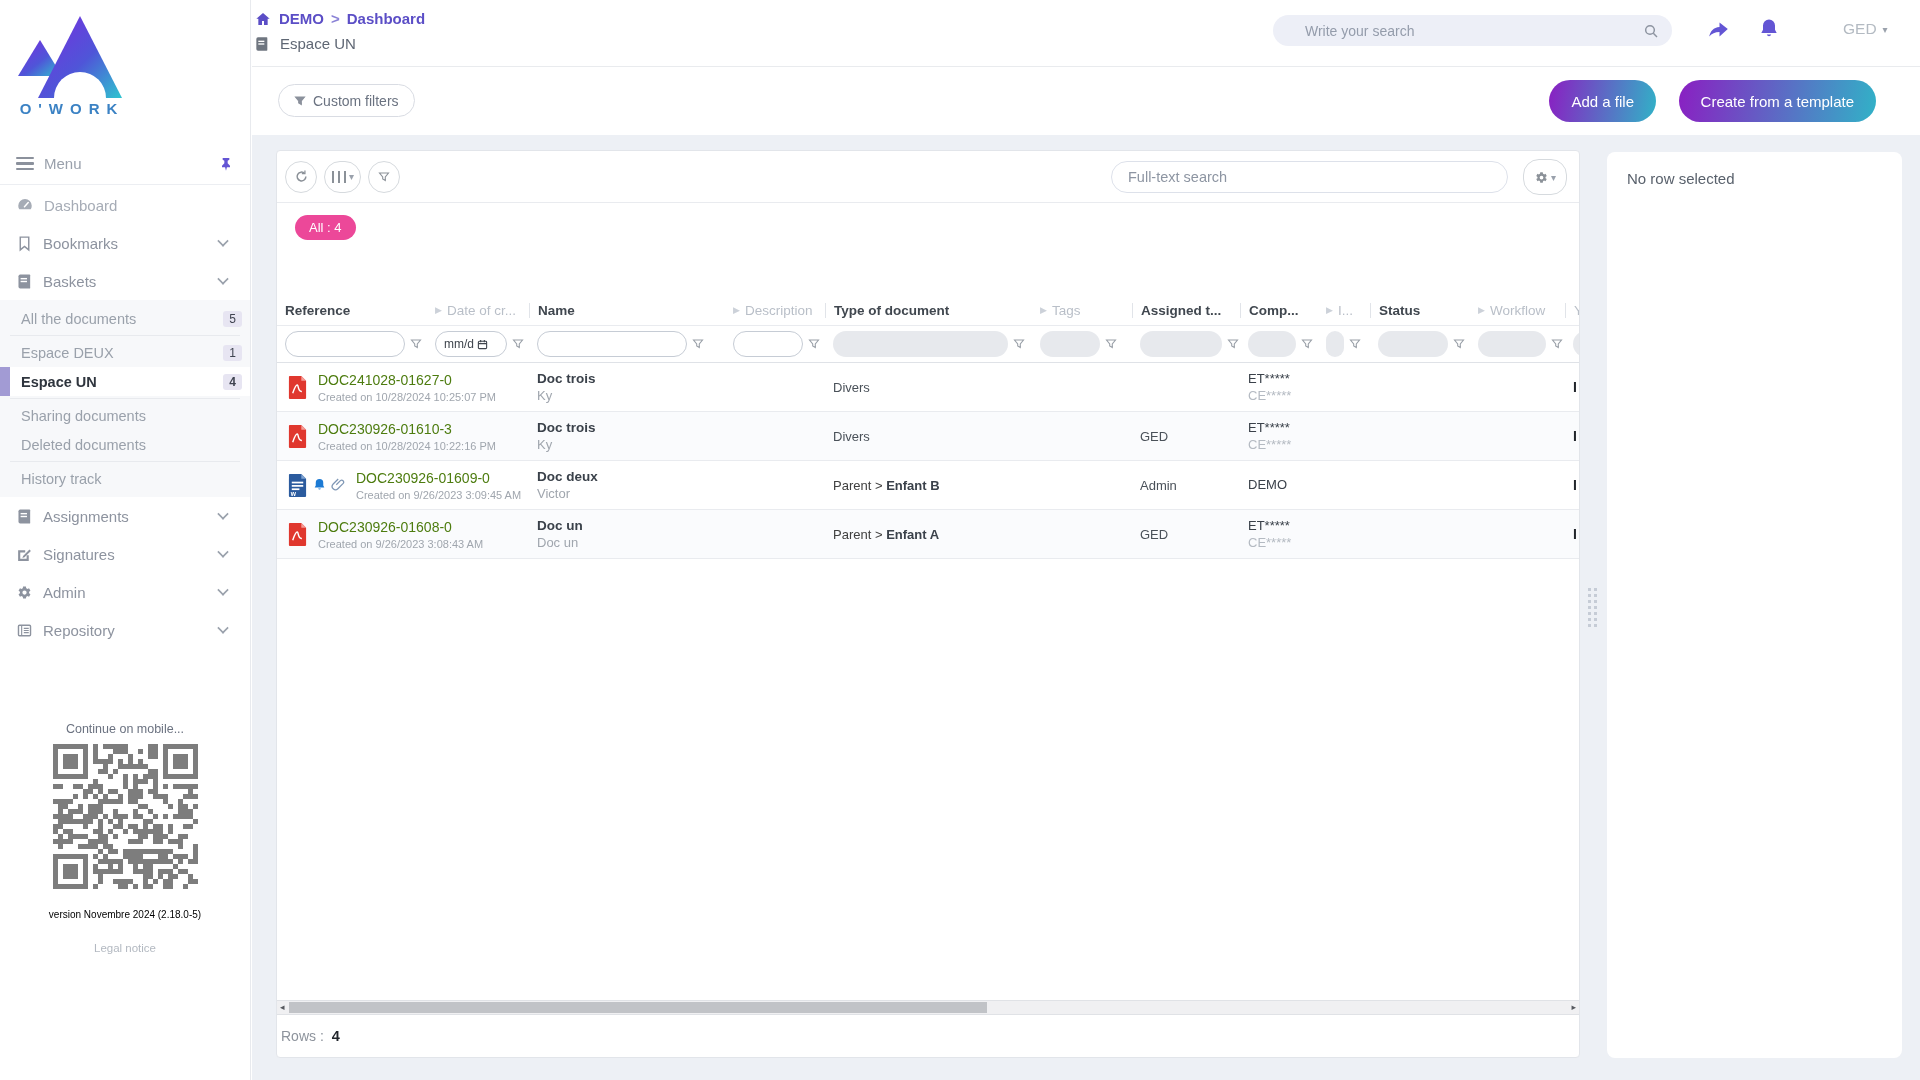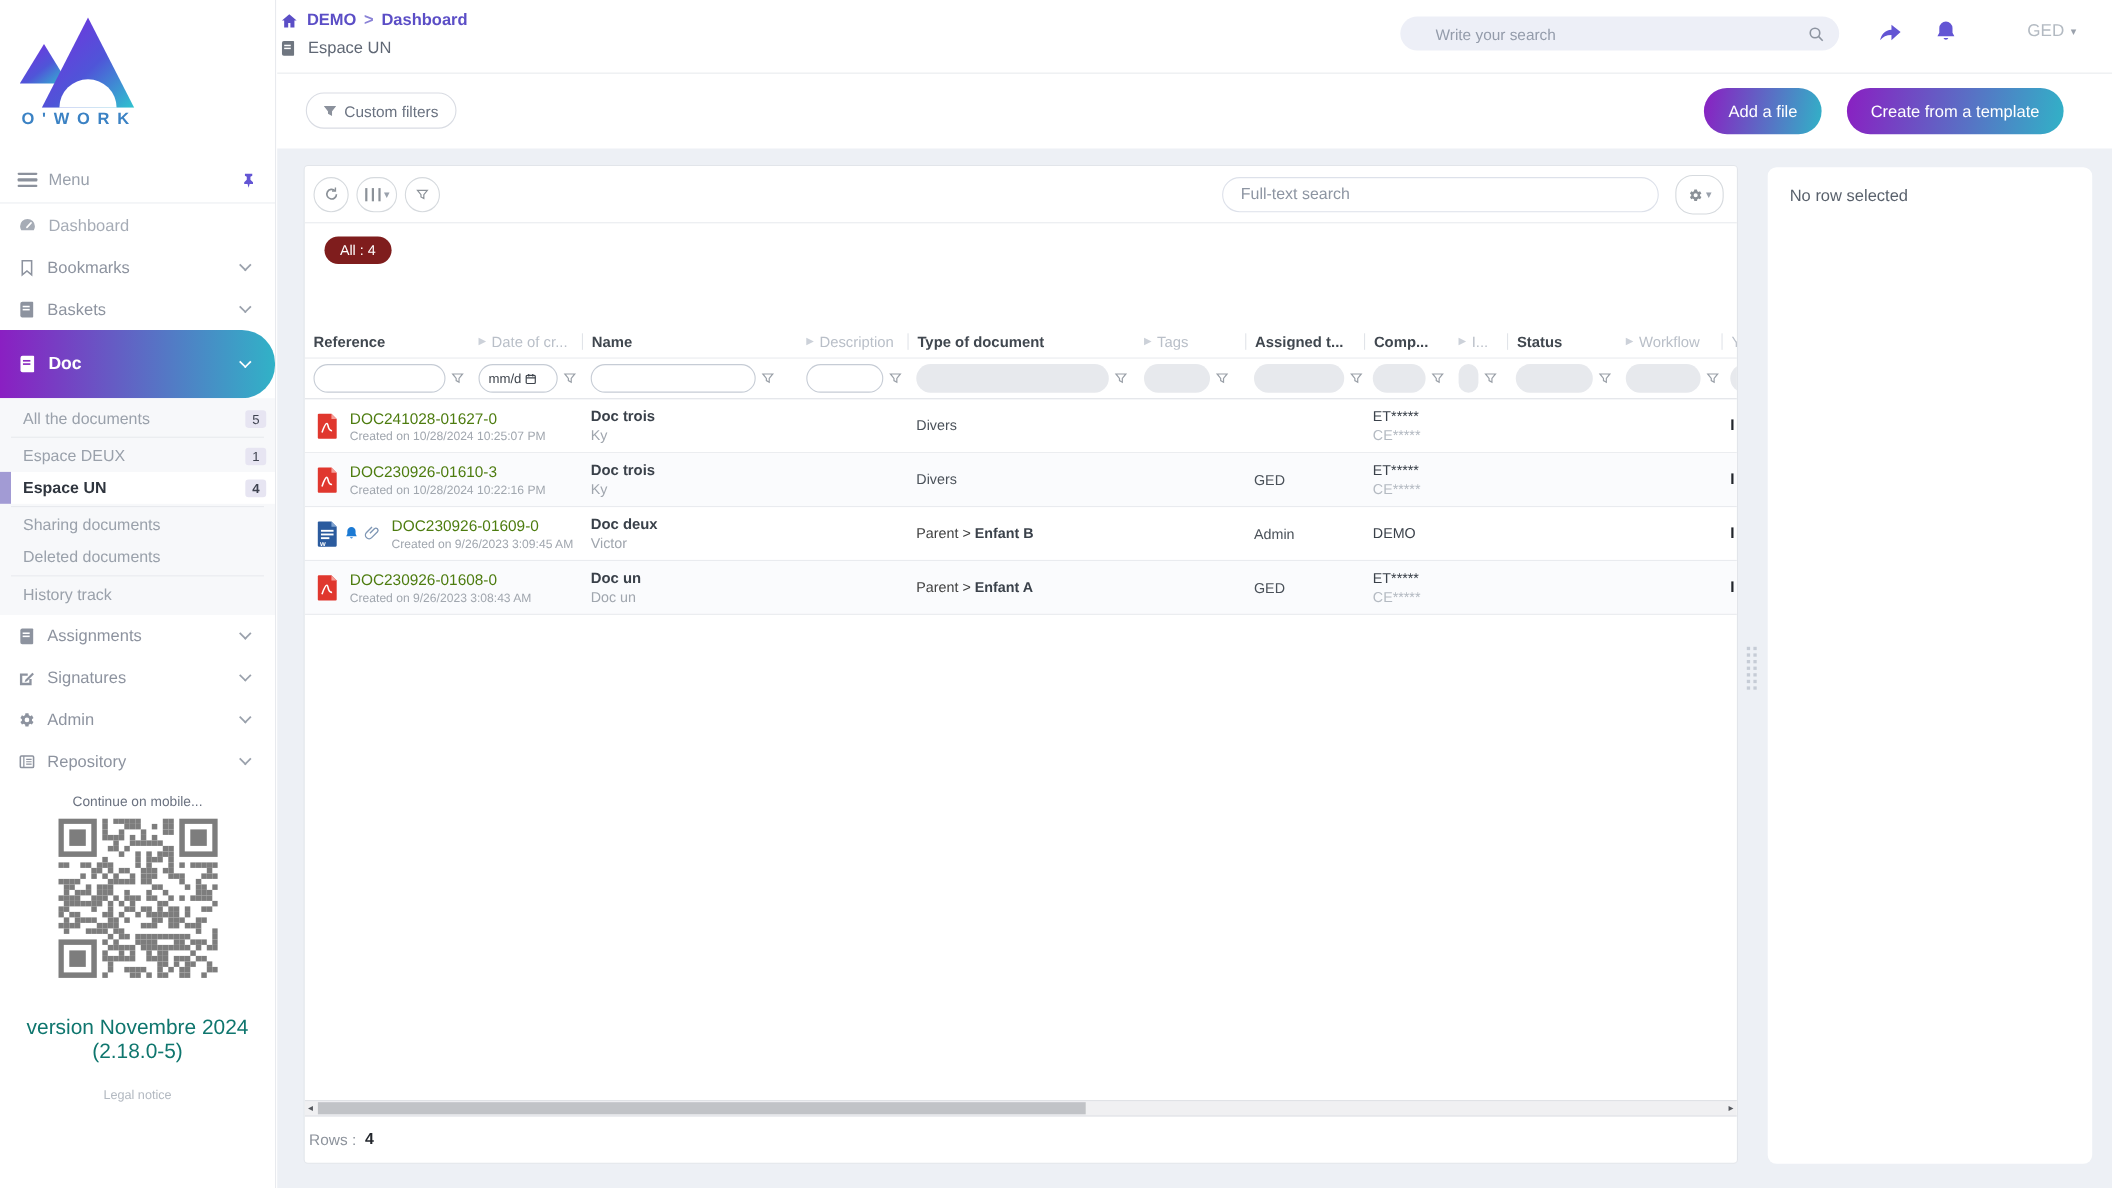--- a/index.html
+++ b/index.html
@@ -34,21 +34,21 @@
   .doc-pill .chev{border-color:#fff}
   .sublist{background:#f7f8fa;padding:4px 0}
   .subitem{display:flex;align-items:center;height:29px;padding:0 8px 0 21px;font-size:14.5px;color:#9aa1ab}
   .subitem .s-lbl{flex:1}
   .subitem.active{background:#fff;border-left:10px solid #a29bd4;padding-left:11px;font-weight:bold;color:#2f353e}
   .badge{background:#e7e5f2;color:#3f4350;border-radius:3px;font-size:12px;padding:1px 6px}
   .subdiv{height:1px;background:#e8eaee;margin:2px 10px}
   .side-footer{position:absolute;left:0;top:722px;width:100%;text-align:center}
   .mobile-hint{font-size:12.5px;color:#6b7280}
   .qr{margin:8px auto 0;width:145px;height:145px}
-  .version{margin-top:35px;font-size:19px;color:#0f766e}
+  .version{margin-top:20px;font-size:10px;color:#000000}
   .legal{margin-top:22px;font-size:11.5px;color:#b3b9c1}
   
   .crumbs{position:absolute;left:254px;top:10px}
   .crumb-line1{display:flex;align-items:center;gap:7px;font-size:15px;font-weight:bold;color:var(--crumb)}
   .crumb-sep{color:#8a82d6;font-weight:bold}
   .crumb-line2{display:flex;align-items:center;gap:10px;margin-top:8px;font-size:15px;color:#5f6774}
   .hdr-divider{position:absolute;left:252px;top:66px;right:0;height:1px;background:#e9ebee}
   .top-search{position:absolute;left:1273px;top:15px;width:399px;height:31px;background:#edeff7;border-radius:16px}
   .top-search input{position:absolute;left:32px;top:0;width:320px;height:31px;border:none;background:transparent;outline:none;font-size:14px;font-family:inherit;color:#59616c}
   .top-search input::placeholder{color:#949cab}
@@ -72,21 +72,21 @@
   .gutter-handle i{background:#c6ccd6}
   
   .tc-toolbar{position:relative;height:52px;border-bottom:1px solid #e9ebef;display:flex;align-items:center;padding-left:8px;gap:7px}
   .circ{height:32px;min-width:32px;border:1px solid #d6dade;border-radius:16px;background:#fff;display:flex;align-items:center;justify-content:center;color:#8b9198;font-family:inherit;gap:2px;padding:0 6px}
   .cols-ic i{display:inline-block;width:2px;height:12px;background:#8b9198;margin:0 1px}
   .ft-search{position:absolute;left:834px;top:10px;width:397px;height:32px;border:1px solid #dde1ea;border-radius:16px}
   .ft-search input{width:100%;height:100%;border:none;outline:none;background:transparent;border-radius:16px;padding:0 16px;font-size:14.5px;font-family:inherit;color:#59616c}
   .ft-search input::placeholder{color:#8d95a2}
   .gear-btn{position:absolute;left:1246px;top:8px;height:36px;min-width:44px}
   
-  .all-pill{position:absolute;left:18px;top:64px;background:#7f1d1d;color:#fff;font-size:13px;border-radius:13px;padding:5px 14px;border:none;font-family:inherit}
+  .all-pill{position:absolute;left:18px;top:64px;background:#ec4899;color:#fff;font-size:13px;border-radius:13px;padding:5px 14px;border:none;font-family:inherit}
   
   .tgrid{display:grid;grid-template-columns:150px 102px 196px 100px 207px 100px 108px 78px 52px 100px 95px 80px}
   .thead{margin-top:92px;height:30px;align-items:center}
   .hcell{display:flex;align-items:center;gap:5px;padding-left:8px;font-size:13.5px;font-weight:bold;color:#40474f;white-space:nowrap;overflow:hidden}
   .hcell.muted{font-weight:normal;color:#b9bfc8}
   .hcell .arr{color:#ccd1d9;font-size:9px}
   .hcell.bl{border-left:1px solid #e1e4e9}
   .fn{width:12px;height:12px;stroke:#9aa0a8;fill:none;stroke-width:1.1px;flex:none}
   
   .frow{height:38px;align-items:center;border-bottom:1px solid #dfe2e7;border-top:1px solid #e9ebef}
@@ -170,29 +170,20 @@
     <div class="nav-item">
       <svg width="17" height="17" viewBox="0 0 24 24" fill="#8d939f">
         <path d="M6 2h13a1 1 0 011 1v18a1 1 0 01-1 1H6a2.5 2.5 0 01-2.5-2.5v-15A2.5 2.5 0 016 2z"></path>
         <rect x="6.5" y="7" width="9" height="2" fill="#fff"></rect>
           <rect x="6.5" y="11" width="9" height="2" fill="#fff"></rect>
       </svg>
       <span class="lbl">Baskets</span>
       <i class="chev"></i>
     </div>
 
-    <div class="doc-pill">
-      <svg width="18" height="18" viewBox="0 0 24 24" fill="#fff">
-        <path d="M6 2h13a1 1 0 011 1v18a1 1 0 01-1 1H6a2.5 2.5 0 01-2.5-2.5v-15A2.5 2.5 0 016 2z"></path>
-        <rect x="6.5" y="7" width="9" height="2" fill="#8a2bc0"></rect>
-          <rect x="6.5" y="11" width="9" height="2" fill="#8a2bc0"></rect>
-      </svg>
-      <span class="lbl">Doc</span>
-      <i class="chev"></i>
-    </div>
 
     <div class="sublist">
       <div class="subitem">
         <span class="s-lbl">All the documents</span>
         <span class="badge">5</span>
       </div>
       <div class="subdiv"></div>
       <div class="subitem">
         <span class="s-lbl">Espace DEUX</span>
         <span class="badge">1</span>

